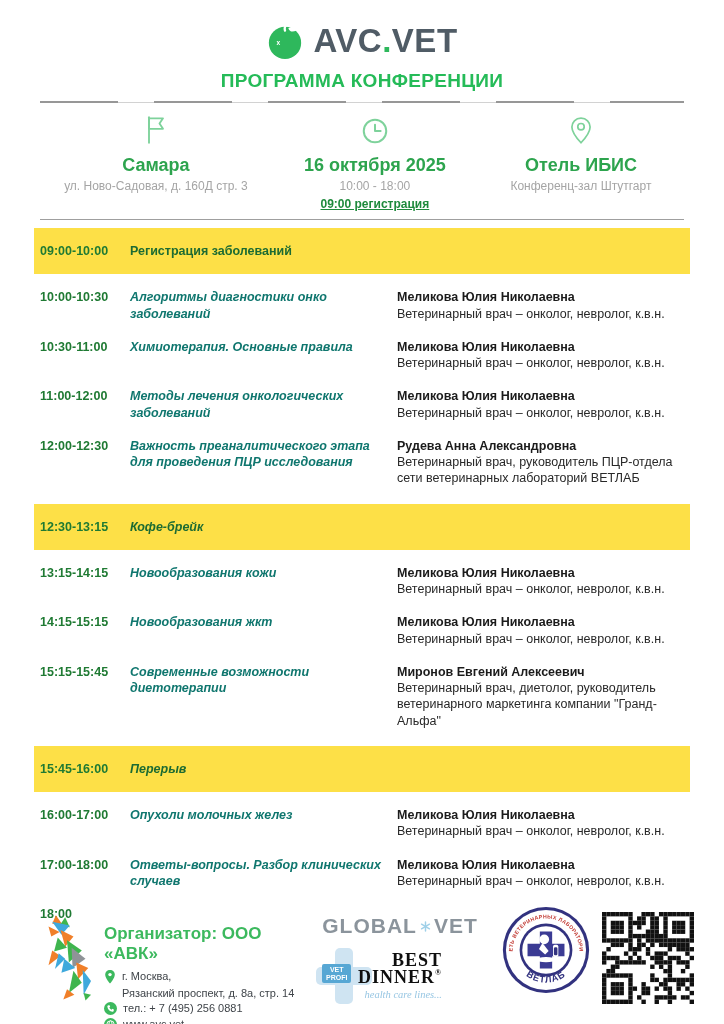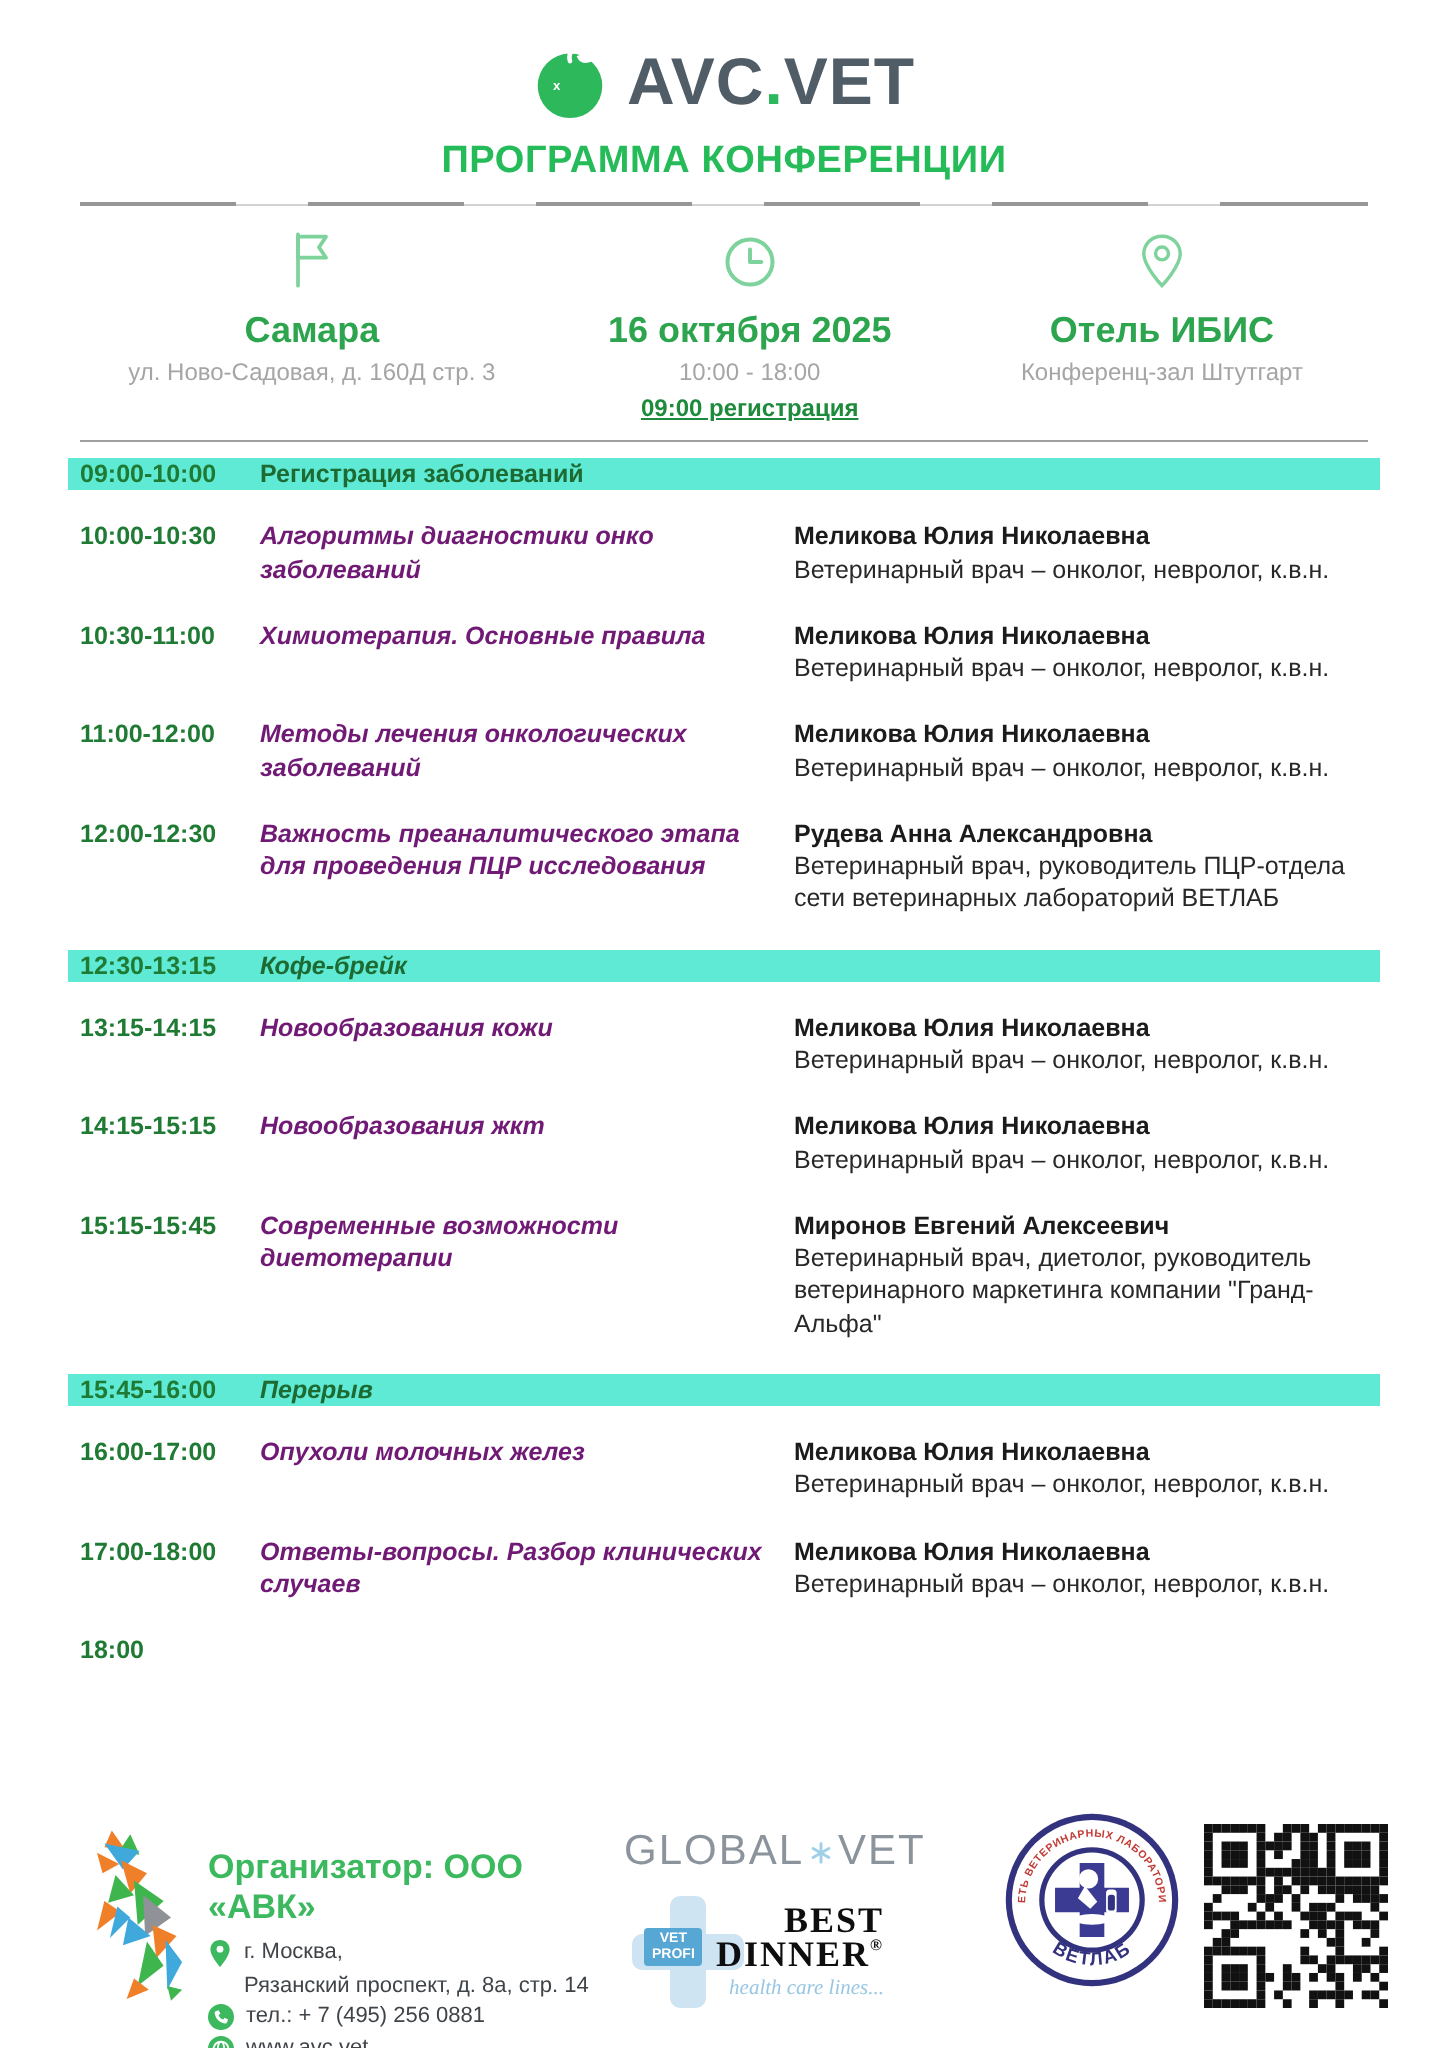--- a/index.html
+++ b/index.html
@@ -22,38 +22,38 @@
   .info-col.c1{width:36%;}.info-col.c2{width:32%;}.info-col.c3{width:32%;}
   .info-icon{height:34px;display:flex;align-items:flex-end;justify-content:center;}
   .info-name{color:#2da44e;font-weight:bold;font-size:18px;margin-top:9px;}
   .info-sub{color:#a5a5a5;font-size:12px;margin-top:3px;}
   .info-reg{display:inline-block;color:#1e8a3c;font-weight:bold;font-size:12px;
             text-decoration:underline;margin-top:4px;cursor:pointer;}
   
   .schedule{margin:8px 34px 0;}
   .row{display:flex;align-items:flex-start;padding:0 6px;margin-bottom:17px;line-height:1.3;font-size:12.5px;}
   .row .time{width:90px;flex:none;font-weight:bold;color:#1f7a33;}
-  .row .sess{width:253px;flex:none;font-weight:bold;font-style:italic;color:#701a75;padding-right:14px;}
+  .row .sess{width:253px;flex:none;font-weight:bold;font-style:italic;color:#0f766e;padding-right:14px;}
   .row .spk{flex:1;}
   .spk .name{font-weight:bold;color:#1b1b1b;}
   .spk .role{color:#282828;}
-  .row.highlight{background:#5eead4;padding:0 6px;margin-bottom:15px;}
+  .row.highlight{background:#fde047;padding:15px 6px;margin-bottom:15px;}
   .row.highlight .sess{color:#1d6b32;width:auto;}
   .row.no-italic .sess{font-style:normal;}
   
   .footer{position:absolute;left:30px;right:30px;top:900px;display:flex;align-items:flex-start;}
   .dog{width:74px;height:96px;flex:none;margin-top:8px;}
   .org{width:196px;flex:none;margin-top:24px;margin-left:0;}
   .org-title{color:#3cb95e;font-weight:bold;font-size:17px;margin-bottom:6px;}
   .org-line{display:flex;gap:6px;font-size:11px;color:#3f4449;margin-bottom:3px;align-items:flex-start;}
   .org-line .ic{flex:none;margin-top:0px;}
   .org-indent{margin-left:18px;font-size:11px;color:#3f4449;margin-bottom:3px;}
   .center-logos{width:176px;flex:none;margin-left:12px;text-align:center;margin-top:14px;}
-  .globalvet{display:flex;align-items:center;gap:3px;
-             font-weight:normal;font-size:21px;color:#8b949c;letter-spacing:1px;}
+  .globalvet{display:flex;align-items:center;justify-content:center;gap:3px;
+             font-weight:bold;font-size:21px;color:#8b949c;letter-spacing:1px;}
   .bd-cluster{position:relative;height:70px;margin-top:8px;}
   .vp-cross{position:absolute;left:4px;top:2px;width:56px;height:56px;}
   .vp-cross::before{content:"";position:absolute;left:19px;top:0;width:18px;height:56px;background:#cfe4f2;border-radius:5px;}
   .vp-cross::after{content:"";position:absolute;top:19px;left:0;height:18px;width:56px;background:#cfe4f2;border-radius:5px;}
   .vp-label{position:absolute;left:10px;top:18px;z-index:2;background:#57a7d4;color:#fff;
             font-size:7px;font-weight:bold;line-height:1.1;padding:2px 4px;border-radius:2px;text-align:center;}
   .bd-block{position:absolute;left:46px;top:6px;z-index:2;text-align:right;}
   .bd-title{font-family:"Liberation Serif",serif;font-weight:bold;font-size:18px;color:#0e0e0e;
             line-height:.95;letter-spacing:1px;white-space:nowrap;}
   .bd-reg{font-size:8px;vertical-align:top;}

